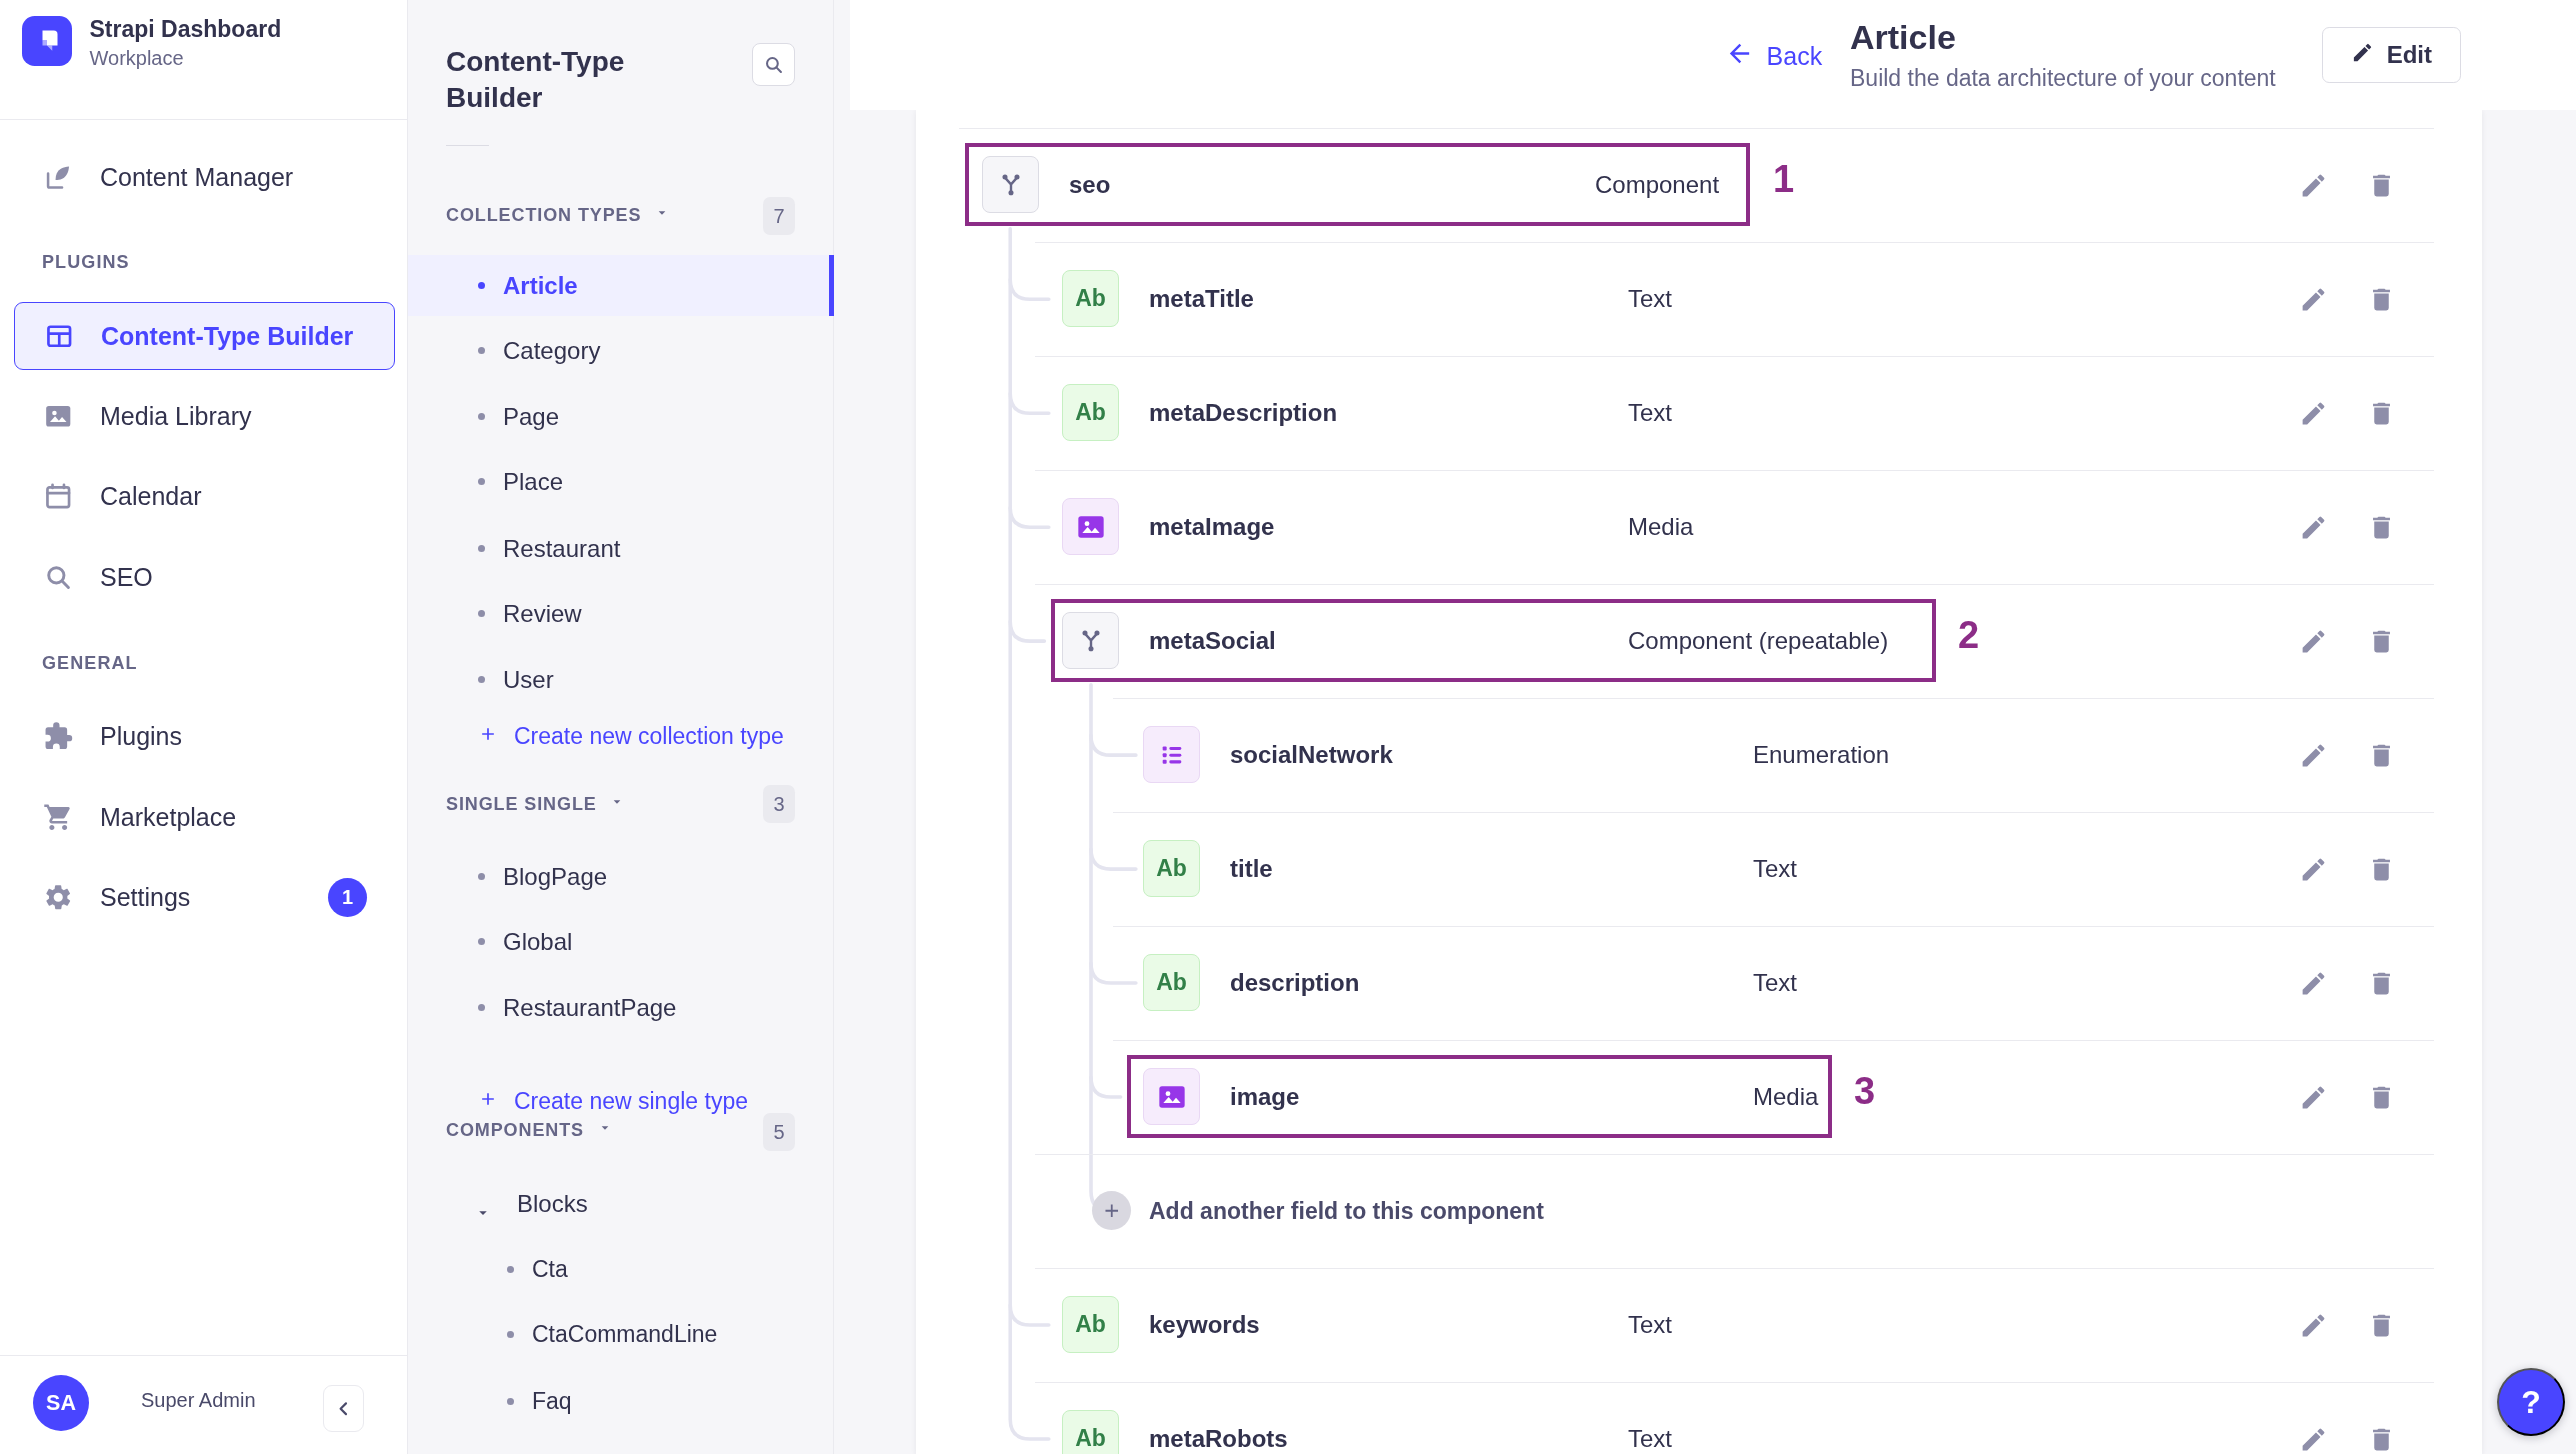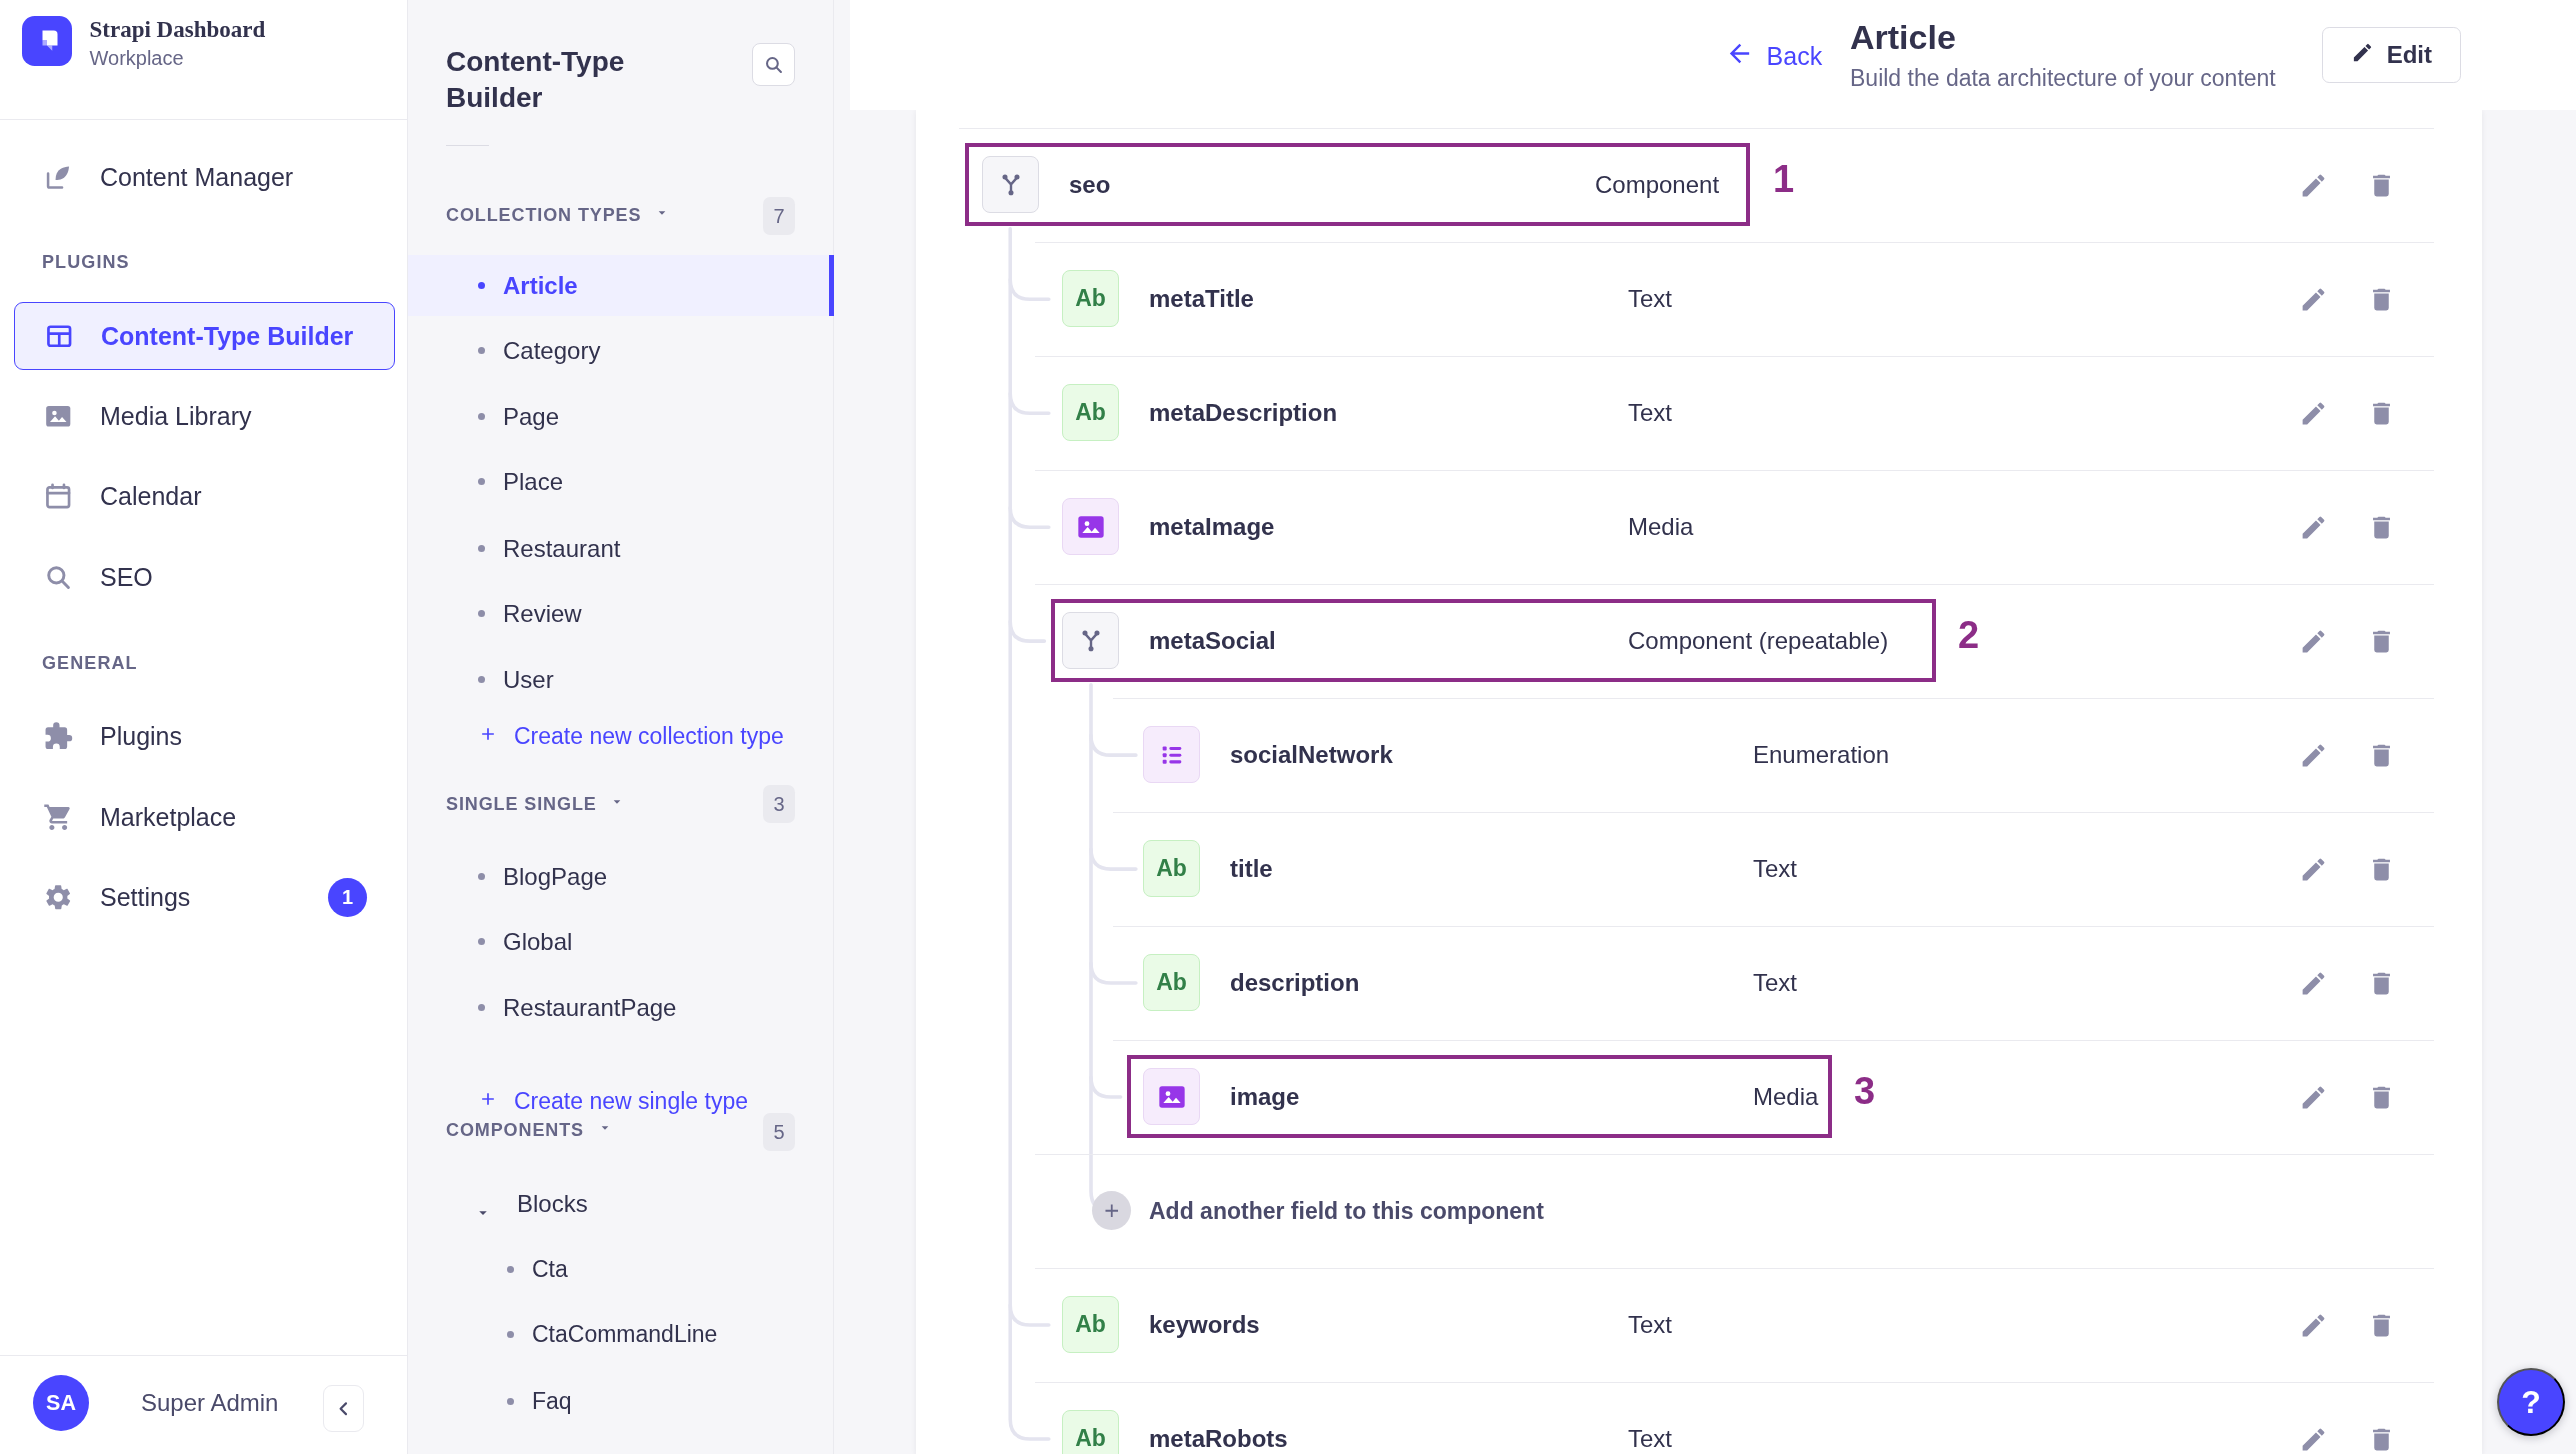--- a/index.html
+++ b/index.html
@@ -2,33 +2,33 @@
 <html style="font-size:14.4px"><head>
 <meta charset="utf-8">
 <style>
   html,body{margin:0;padding:0;background:#ffffff;font-family:"Liberation Sans",sans-serif;}
   .screen{position:relative;width:2576px;height:1454px;overflow:hidden;background:#f6f6f9;}
   
   .s1{position:absolute;left:0;top:0;width:408px;height:1454px;background:#fff;border-right:0.9px solid #eaeaef;box-sizing:border-box;z-index:3;}
   .brand{position:absolute;left:21.5px;top:16px;display:flex;gap:18px;align-items:flex-start;}
   .brand-logo{width:50px;height:50px;border-radius:12.6px;background:#4945ff;display:flex;align-items:center;justify-content:center;}
   .brand-logo svg{width:36px;height:36px;}
-  .brand-title{font-size:23px;font-weight:700;color:#32324d;line-height:27px;font-family:Liberation Serif, serif;}
+  .brand-title{font-size:23px;font-weight:700;color:#32324d;line-height:27px;}
   .brand-sub{font-size:20px;color:#666687;margin-top:3.6px;}
   .s1-div{position:absolute;left:0;right:0;top:119px;border-top:0.9px solid #eaeaef;}
   .nav-item{position:absolute;left:13.5px;width:381px;height:63px;display:flex;align-items:center;gap:27px;padding-left:29px;box-sizing:border-box;border-radius:9px;color:#32324d;font-size:25px;cursor:pointer;}
   .nav-item .nico{width:30.5px;height:30.5px;color:#8e8ea9;flex:none;display:flex;}
   .nav-item .nico svg{width:30.5px;height:30.5px;}
   .nav-item.active{border:1.8px solid #4945ff;background:#f0f0ff;color:#4945ff;font-weight:600;height:68px;}
   .nav-item.active .nico{color:#4945ff;}
   .s1-sec{position:absolute;left:42px;font-size:18px;font-weight:700;letter-spacing:1.1px;color:#666687;}
   .s1-badge{position:absolute;width:39px;height:39px;border-radius:50%;background:#4945ff;color:#fff;font-size:20px;font-weight:700;display:flex;align-items:center;justify-content:center;}
   .s1-fdiv{position:absolute;left:0;right:0;top:1355px;border-top:0.9px solid #eaeaef;}
   .avatar{position:absolute;left:33px;top:1375px;width:56px;height:56px;border-radius:50%;background:#4945ff;color:#fff;font-size:21.5px;font-weight:700;display:flex;align-items:center;justify-content:center;}
-  .uname{position:absolute;left:141px;top:1389px;font-size:24px;color:#4a4a6a;}
+  .uname{position:absolute;left:141px;top:1389px;font-size:20px;color:#4a4a6a;}
   .collapse-btn{position:absolute;left:323px;top:1385px;width:41px;height:47px;border-radius:9px;border:0.9px solid #eaeaef;background:#fff;color:#4a4a6a;display:flex;align-items:center;justify-content:center;cursor:pointer;}
   .collapse-btn svg{width:21.5px;height:21.5px;}
   
   .s2{position:absolute;left:408px;top:0;width:426px;height:1454px;background:#f6f6f9;border-right:0.9px solid #eaeaef;box-sizing:border-box;z-index:2;}
   .p-title{position:absolute;left:38px;top:25px;width:269px;font-size:28px;font-weight:700;color:#32324d;line-height:36px;}
   .search-btn{position:absolute;left:344px;top:43px;width:43px;height:43px;background:#fff;border:0.9px solid #dcdce4;border-radius:8px;display:flex;align-items:center;justify-content:center;color:#666687;cursor:pointer;}
   .search-btn svg{width:21.5px;height:21.5px;}
   .p-div{position:absolute;left:38px;top:145px;width:43px;border-top:1.8px solid #dcdce4;}
   .p-sec{position:absolute;left:38px;display:flex;align-items:center;gap:12.6px;font-size:18px;font-weight:700;letter-spacing:0.9px;color:#666687;cursor:pointer;}
   .p-sec svg{width:16px;height:16px;color:#666687;}

